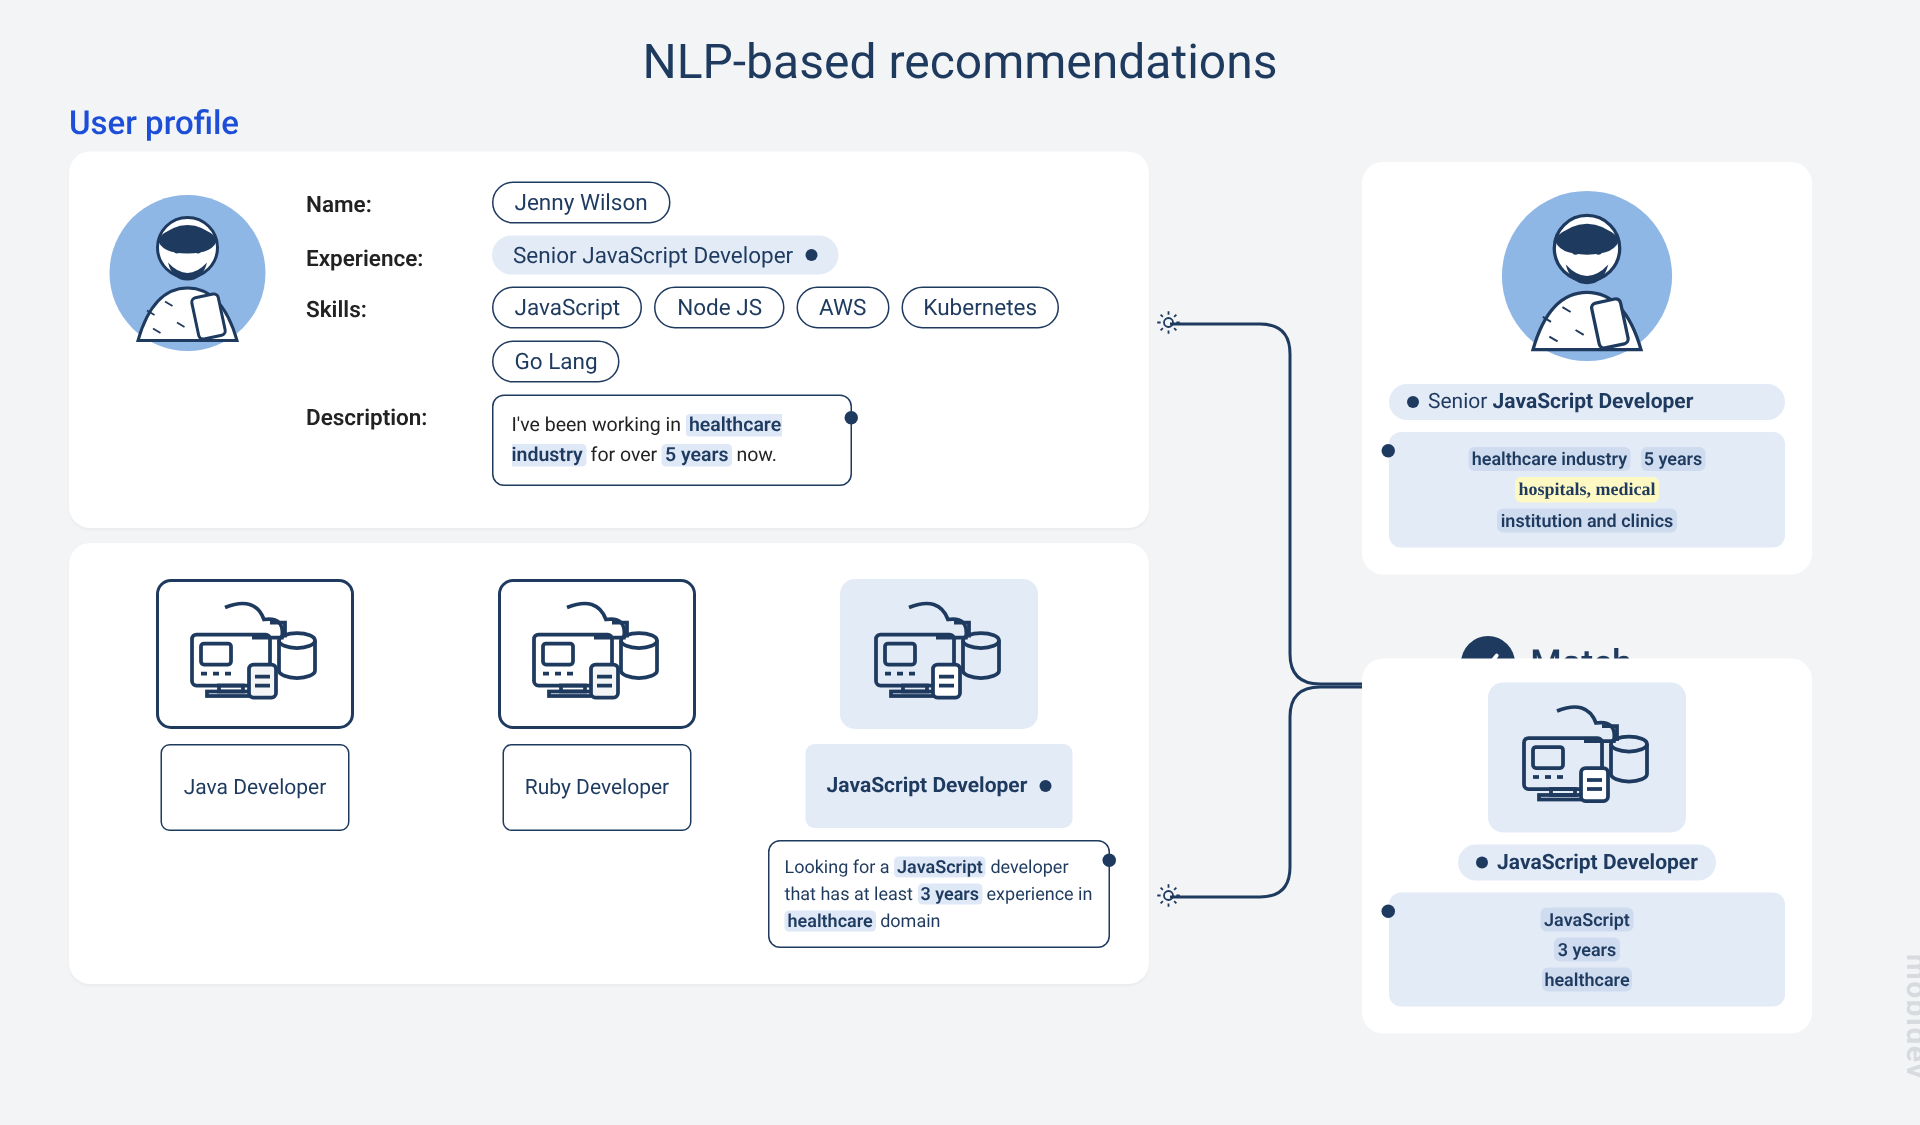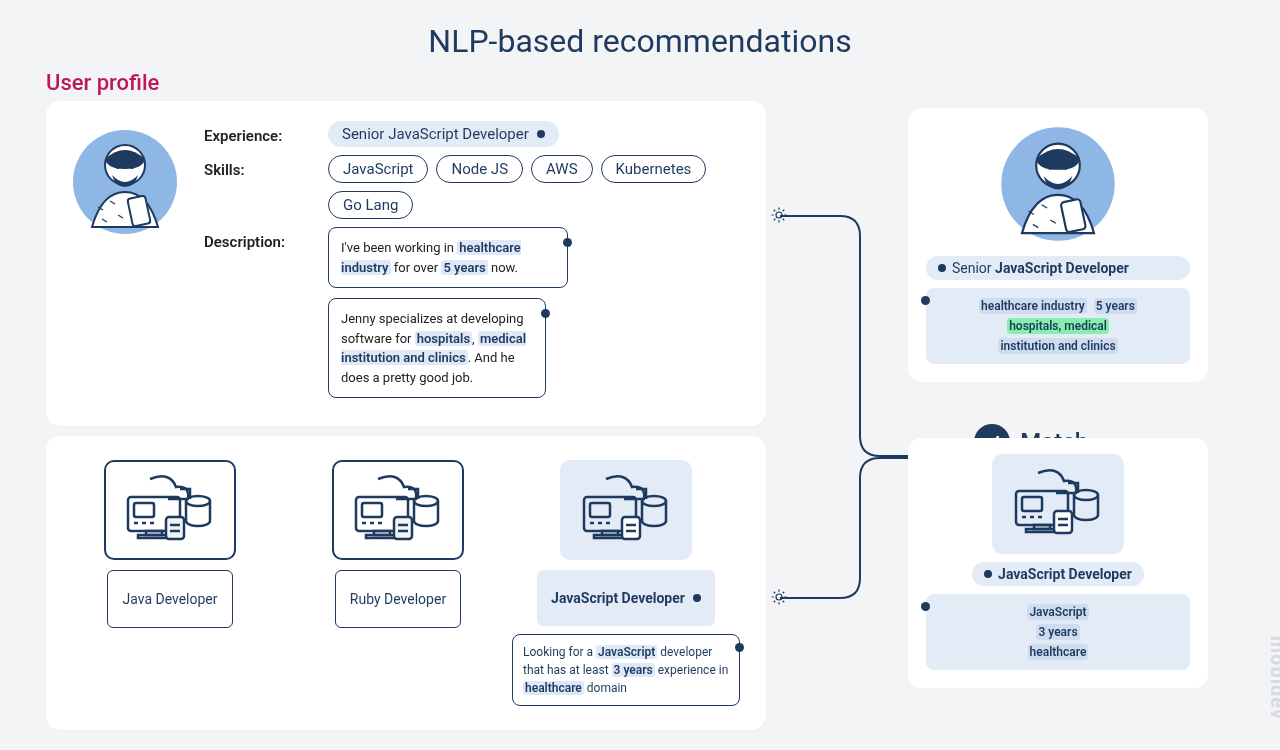--- a/index.html
+++ b/index.html
@@ -15,21 +15,21 @@
   .title {
     text-align: center;
     font-size: 32px;
     font-weight: 400;
     color: #1e3a5f;
     padding-top: 22px;
   }
   .section-label {
     font-size: 22px;
     font-weight: 500;
-    color: #be185d;
+    color: #1d4ed8;
     margin: 10px 0 6px 0;
   }
   .left-col {
     position: absolute;
     left: 46px;
     top: 60px;
     width: 720px;
   }
   .card {
     background: #fff;
@@ -256,20 +256,26 @@
         <g stroke="#1e3a5f" stroke-width="1.2">
           <line x1="28" y1="80" x2="33" y2="83"></line>
             <line x1="40" y1="74" x2="45" y2="77"></line>
           <line x1="32" y1="92" x2="37" y2="95"></line>
             <line x1="48" y1="88" x2="53" y2="91"></line>
         </g>
       </svg>
     </div>
     <div class="fields">
       <div class="row">
+        <div class="row-label">Name:</div>
+        <div class="row-val">
+            <span class="pill">Jenny Wilson</span>
+          </div>
+      </div>
+      <div class="row">
         <div class="row-label">Experience:</div>
         <div class="row-val">
             <span class="chip">
               <span>Senior JavaScript Developer</span>
               <span class="dot"></span>
             </span>
           </div>
       </div>
       <div class="row">
         <div class="row-label">Skills:</div>
@@ -279,24 +285,20 @@
           <span class="pill">AWS</span>
           <span class="pill">Kubernetes</span>
           <span class="pill">Go Lang</span>
         </div>
       </div>
       <div class="row">
         <div class="row-label">Description:</div>
         <div class="row-val desc-row">
           <div class="box desc1">
             <span>I've been working in </span><span class="hl">healthcare industry</span><span> for over </span><span class="hl">5 years</span><span> now.</span>
-            <span class="outdot"></span>
-          </div>
-          <div class="box desc2">
-            <span>Jenny specializes at developing software for </span><span class="hl">hospitals</span><span>, </span><span class="hl">medical institution and clinics</span><span>. And he does a pretty good job.</span>
             <span class="outdot"></span>
           </div>
         </div>
       </div>
     </div>
   </div>
 
 
   <div class="card jobs-card">
     <div class="job">
@@ -429,21 +431,21 @@
       </svg>
     </div>
     <div class="rchip" style="width:100%; justify-content:flex-start;">
       <span class="dot"></span>
       <span><span>Senior </span><b>JavaScript Developer</b></span>
     </div>
     <div class="rbox" style="text-align:center;">
       <span class="indot"></span>
       <span class="tag" style="background:#cfdcf0;">healthcare industry</span>
       <span class="tag" style="background:#cfdcf0;">5 years</span><br>
-      <span class="tag" style="background:#86efac;">hospitals, medical</span><br>
+      <span class="tag" style="background:#fef9c3;font-family:Liberation Serif, serif;">hospitals, medical</span><br>
       <span class="tag" style="background:#cfdcf0;text-align:center;">institution and clinics</span>
     </div>
   </div>
 
   <div class="rcard" style="margin-top:56px;">
     <div class="job-iconwrap" style="background:#e3ebf7; border-color:#e3ebf7;">
       <svg width="100" height="74" viewBox="0 0 100 74">
           <g fill="none" stroke="#1e3a5f" stroke-width="2.5">
             <rect x="8" y="24" width="52" height="34" rx="3"></rect>
             <rect x="14" y="30" width="20" height="14" rx="2"></rect>

